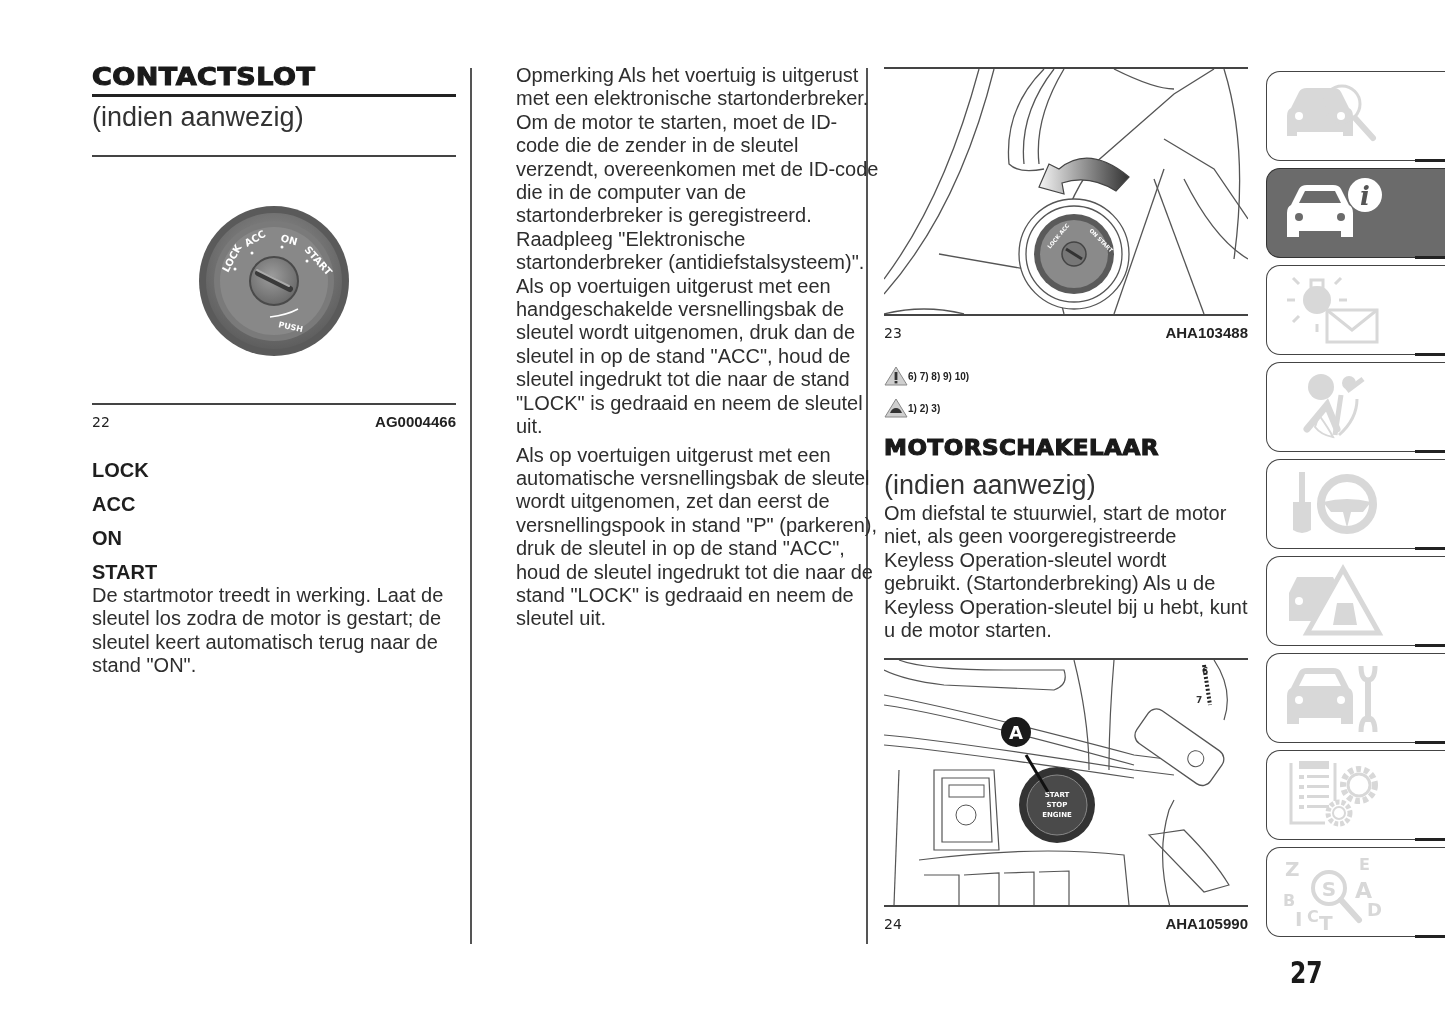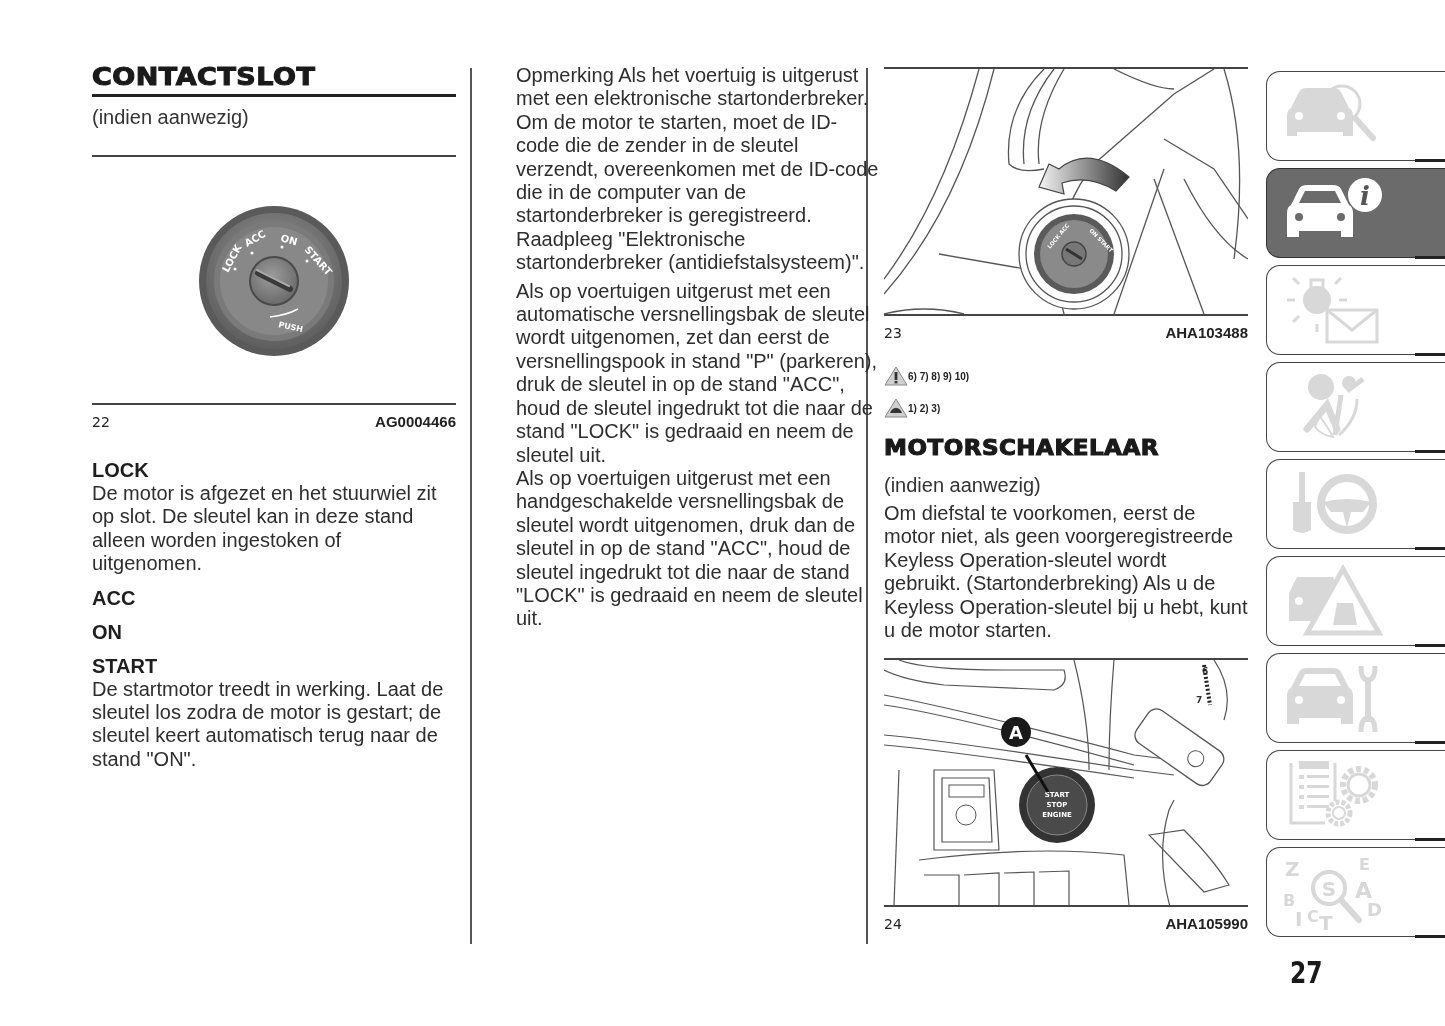--- a/index.html
+++ b/index.html
@@ -15,21 +15,21 @@
   .divider-v.d1 { left: 470px; }
   .divider-v.d2 { left: 866px; }
 
   .section-title {
     font-family: "DejaVu Sans", sans-serif; font-weight: 900; font-size: 27px;
     letter-spacing: 0.5px; color: #1a1a1a; line-height: 32px;
     -webkit-text-stroke: 1.2px #1a1a1a; transform: scaleY(0.92); transform-origin: left top;
   }
   .rule-thick { height: 3px; background: #222; margin-top: 0px; }
   .rule-thin { height: 2px; background: #444; }
-  .subtitle { font-size: 20px; color: #333; line-height: 24px; margin-top: 8px; }
+  .subtitle { font-size: 27px; color: #333; line-height: 24px; margin-top: 8px; }
   .body-text { font-size: 20px; line-height: 23.4px; color: #2e2e2e; }
   .para-head { font-size: 20px; font-weight: bold; color: #1e1e1e; line-height: 24px; }
 
   .fig-box { position: relative; width: 364px; }
   .fig-caption { display: flex; justify-content: space-between; align-items: baseline; margin-top: 8px; }
   .fig-num { font-family: "DejaVu Sans", sans-serif; font-size: 14px; color: #222; }
   .fig-code { font-size: 15px; font-weight: bold; color: #222; }
 
   .ref-row { display: flex; align-items: center; gap: 0; font-size: 10px; font-weight: bold; color: #222; height: 22px; }
 
@@ -99,39 +99,38 @@
   </div>
   <div class="rule-thin"></div>
   <div class="fig-caption">
     <span class="fig-num">22</span>
     <span class="fig-code">AG0004466</span>
   </div>
 
   <div style="margin-top:28px;">
     <div>
       <div class="para-head">LOCK</div>
-      <div class="body-text">De motor is afgezet en het stuurwiel zit op slot. De sleutel kan in deze stand alleen worden ingestoken of uitgenomen.</div>
     </div>
     <div style="margin-top:10px;">
       <div class="para-head">ACC</div>
     </div>
     <div style="margin-top:10px;">
       <div class="para-head">ON</div>
     </div>
     <div style="margin-top:10px;">
       <div class="para-head">START</div>
       <div class="body-text">De startmotor treedt in werking. Laat de sleutel los zodra de motor is gestart; de sleutel keert automatisch terug naar de stand "ON".</div>
     </div>
   </div>
 </div>
 
 <div class="col col-2" style="top:64px;">
   <div class="body-text">Opmerking  Als het voertuig is uitgerust met een elektronische startonderbreker. Om de motor te starten, moet de ID-code die de zender in de sleutel verzendt, overeenkomen met de ID-code die in de computer van de startonderbreker is geregistreerd. Raadpleeg "Elektronische startonderbreker (antidiefstalsysteem)".</div>
+  <div class="body-text">Als op voertuigen uitgerust met een handgeschakelde versnellingsbak de sleutel wordt uitgenomen, druk dan de sleutel in op de stand "ACC", houd de sleutel ingedrukt tot die naar de stand "LOCK" is gedraaid en neem de sleutel uit.</div>
   <div class="body-text" style="margin-top:5px;">Als op voertuigen uitgerust met een automatische versnellingsbak de sleutel wordt uitgenomen, zet dan eerst de versnellingspook in stand "P" (parkeren), druk de sleutel in op de stand "ACC", houd de sleutel ingedrukt tot die naar de stand "LOCK" is gedraaid en neem de sleutel uit.</div>
-  <div class="body-text">Als op voertuigen uitgerust met een handgeschakelde versnellingsbak de sleutel wordt uitgenomen, druk dan de sleutel in op de stand "ACC", houd de sleutel ingedrukt tot die naar de stand "LOCK" is gedraaid en neem de sleutel uit.</div>
 </div>
 
 <div class="col col-3" style="top:67px;">
   <div class="rule-thin"></div>
   <div class="fig-box" style="height:245px;">
     <svg width="364" height="245" viewBox="0 0 364 245" style="position:absolute;left:0;top:0;">
       <g fill="none" stroke="#555" stroke-width="1.3">
         <path d="M0 210 Q60 130 95 0"></path>
         <path d="M0 225 Q75 140 110 0"></path>
         <path d="M0 245 Q40 235 80 245"></path>
@@ -185,21 +184,21 @@
       <svg width="24" height="20" viewBox="0 0 24 20">
         <path d="M12 1 L23 19 L1 19 Z" fill="#cfcfcf" stroke="#888" stroke-width="1"></path>
         <path d="M6 15 Q8 10 12 10 Q16 10 18 15 Z" fill="#333"></path>
       </svg>
       <span>1) 2) 3)</span>
     </div>
   </div>
 
   <div class="section-title" style="margin-top:16px;font-size:23px;line-height:28px;">MOTORSCHAKELAAR</div>
   <div class="subtitle" style="margin-top:10px;">(indien aanwezig)</div>
-  <div class="body-text" style="margin-top:5px;">Om diefstal te voorkomen, eerst de motor niet, als geen voorgeregistreerde Keyless Operation-sleutel wordt gebruikt. (Startonderbreking) Als u de Keyless Operation-sleutel bij u hebt, kunt u de motor starten.</div>
+  <div class="body-text" style="margin-top:5px;">Om diefstal te stuurwiel, start de motor niet, als geen voorgeregistreerde Keyless Operation-sleutel wordt gebruikt. (Startonderbreking) Als u de Keyless Operation-sleutel bij u hebt, kunt u de motor starten.</div>
 
   <div class="rule-thin" style="margin-top:16px;"></div>
   <div class="fig-box" style="height:245px;">
     <svg width="364" height="245" viewBox="0 0 364 245" style="position:absolute;left:0;top:0;">
       <g fill="none" stroke="#555" stroke-width="1.2">
         <path d="M15 0 Q40 10 120 10 L180 10 Q185 25 170 30 L60 25 Q20 20 0 10"></path>
         <path d="M0 35 Q80 50 250 95 L290 100"></path>
         <path d="M0 45 Q70 55 250 105"></path>
         <path d="M0 75 Q60 80 250 110 L290 115"></path>
         <path d="M0 85 Q60 90 250 118"></path>

